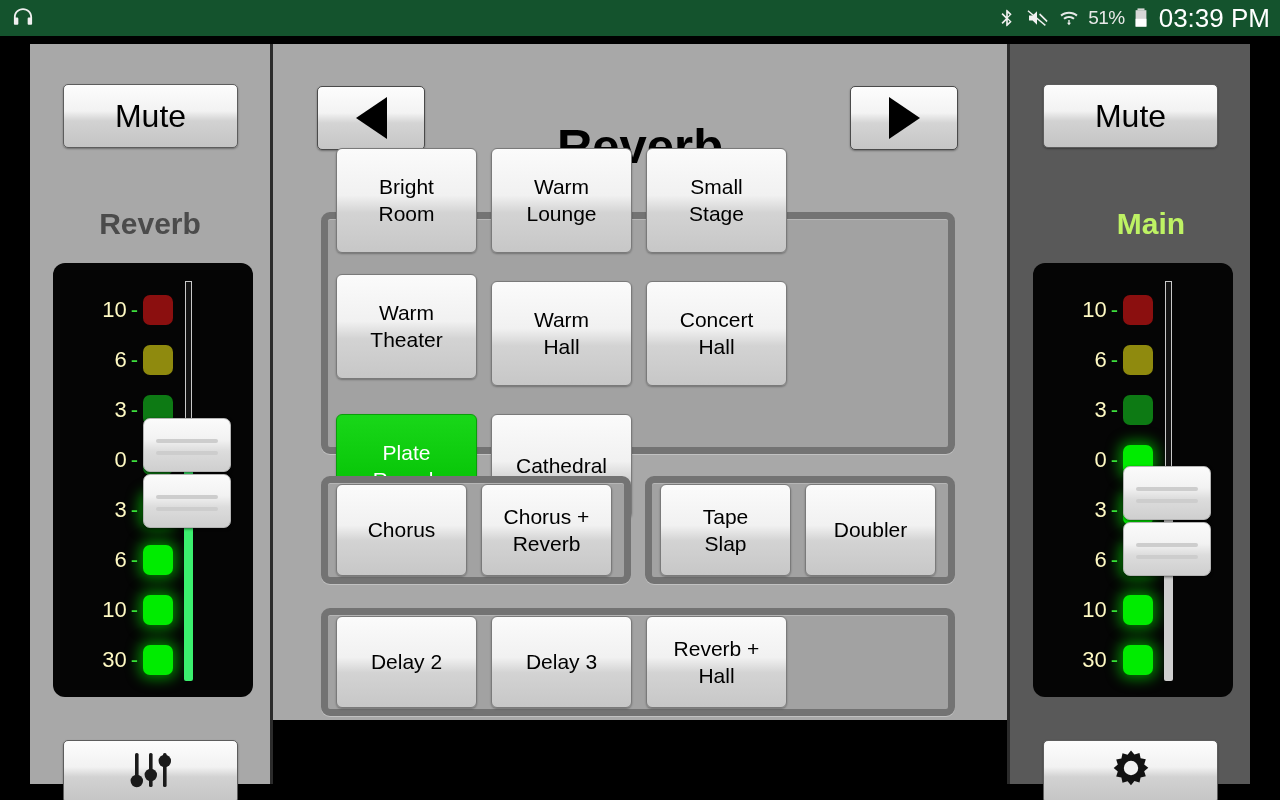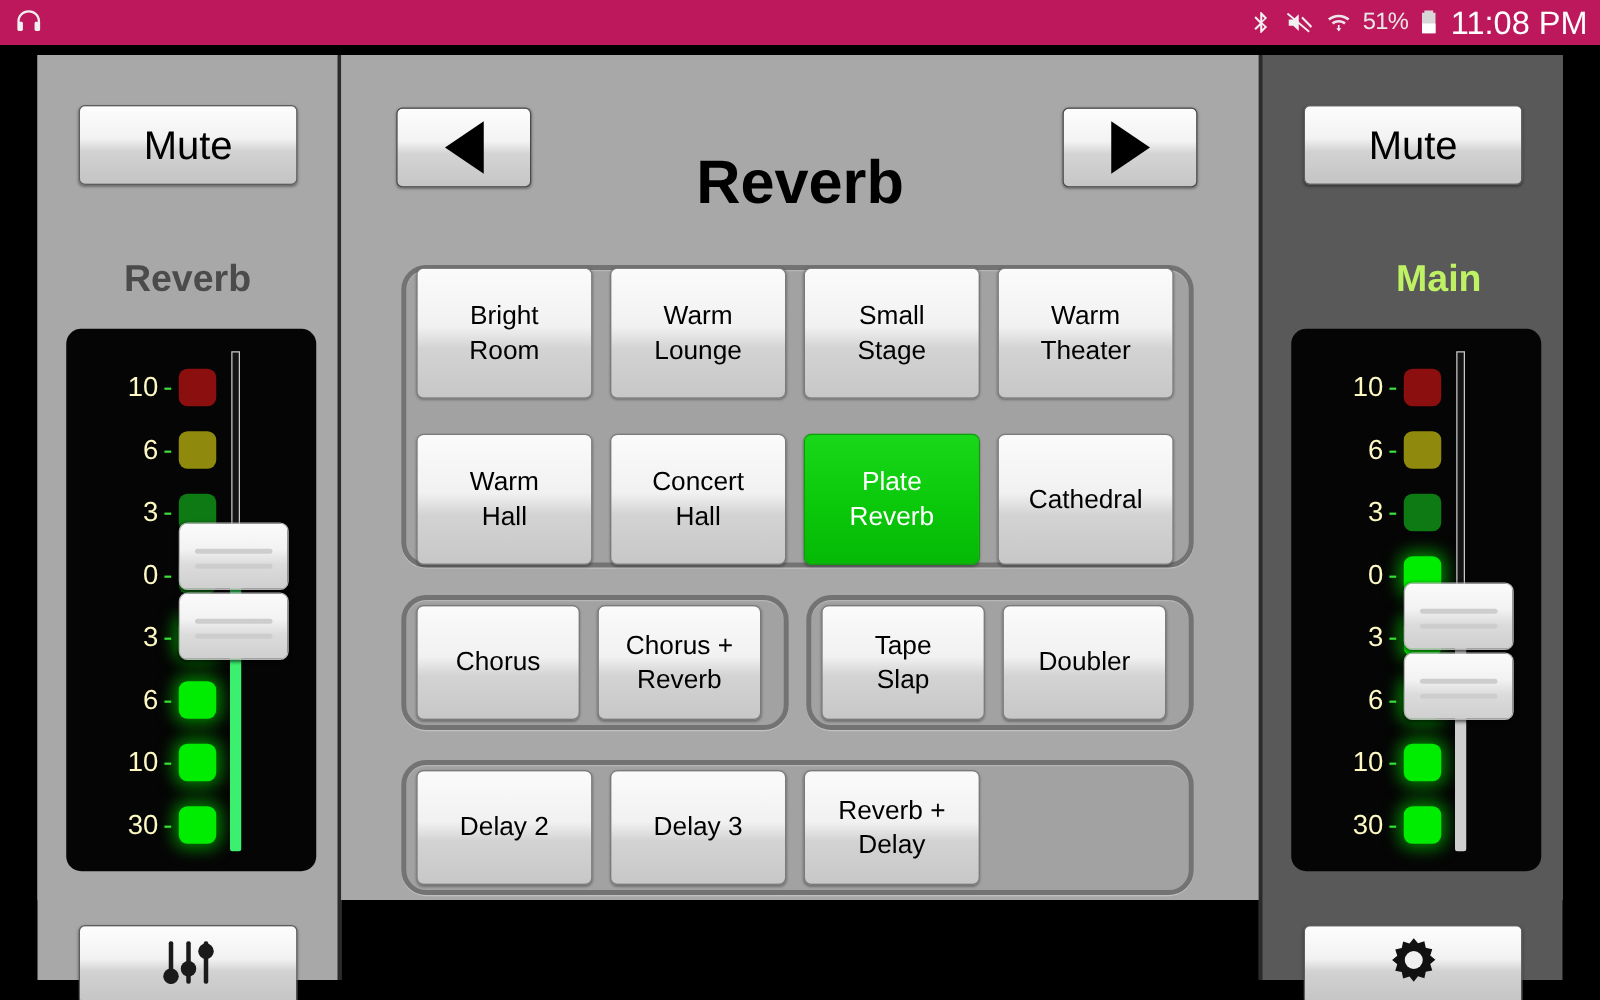--- a/index.html
+++ b/index.html
@@ -10,21 +10,21 @@
     background: #000;
     font-family: "Liberation Sans", sans-serif;
     overflow: hidden;
   }
 
   
   .statusbar {
     position: absolute;
     left: 0; top: 0;
     width: 1280px; height: 36px;
-    background: #be185d;
+    background: #14532d;
     display: flex;
     align-items: center;
     color: #fff;
   }
   .sb-left { padding-left: 10px; display: flex; align-items: center; }
   .sb-right {
     margin-left: auto;
     display: flex;
     align-items: center;
     gap: 9px;
@@ -220,22 +220,22 @@
     text-align: center;
     font-size: 49px;
     font-weight: bold;
     color: #000;
     line-height: 1;
   }
 
   
   .group {
     position: absolute;
-    border: 4px solid #737373;
-    border-radius: 20px;
+    border: 7px solid #737373;
+    border-radius: 9px;
     background: #a2a2a2;
     box-shadow: inset 0 1px 0 #b6b6b6, 0 1px 0 #c1c1c1;
     display: flex;
     align-items: center;
     padding: 8px;
     gap: 14px;
   }
   .g-presets { left: 48px; top: 168px;  width: 634px; height: 242px; flex-wrap: wrap; align-content: center; }
   .g-mod-a   { left: 48px; top: 432px;  width: 310px; height: 108px; }
   .g-mod-b   { left: 372px; top: 432px; width: 310px; height: 108px; }
@@ -301,21 +301,21 @@
       </svg>
     </span>
     <span class="sb-batt-pct" data-bind="statusbar.battery_percent">51%</span>
     <span>
       <svg class="sb-icon" width="14" height="24" viewBox="0 0 14 24">
         <rect x="3.5" y="2.4" width="7" height="2" fill="#d7d7d7"></rect>
         <rect x="1.6" y="4.2" width="10.8" height="16.4" fill="#d7d7d7"></rect>
         <rect x="1.6" y="12.8" width="10.8" height="7.8" fill="#ffffff"></rect>
       </svg>
     </span>
-    <span class="sb-clock" data-bind="statusbar.clock">11:08 PM</span>
+    <span class="sb-clock" data-bind="statusbar.clock">03:39 PM</span>
   </div>
 </div>
 
 <div class="app">
 
   <div class="strip left">
     <div class="mute-btn" data-bind="left_strip.mute_label">Mute</div>
     <div class="strip-title" data-bind="left_strip.title">Reverb</div>
 
     <div class="meterbox">
@@ -422,21 +422,21 @@
       </div>
     <div class="group g-mod-b" id="grp2">
         <div class="preset">Tape
 Slap</div>
         <div class="preset">Doubler</div>
       </div>
     <div class="group g-delay" id="grp3">
         <div class="preset">Delay 2</div>
         <div class="preset">Delay 3</div>
         <div class="preset">Reverb +
-Delay</div>
+Hall</div>
       </div>
   </div>
 
   <div class="strip right">
     <div class="mute-btn" data-bind="right_strip.mute_label">Mute</div>
     <div class="strip-title" data-bind="right_strip.title">Main</div>
 
     <div class="meterbox">
       <div class="led-col" id="right-leds">
           <div class="led-row">

